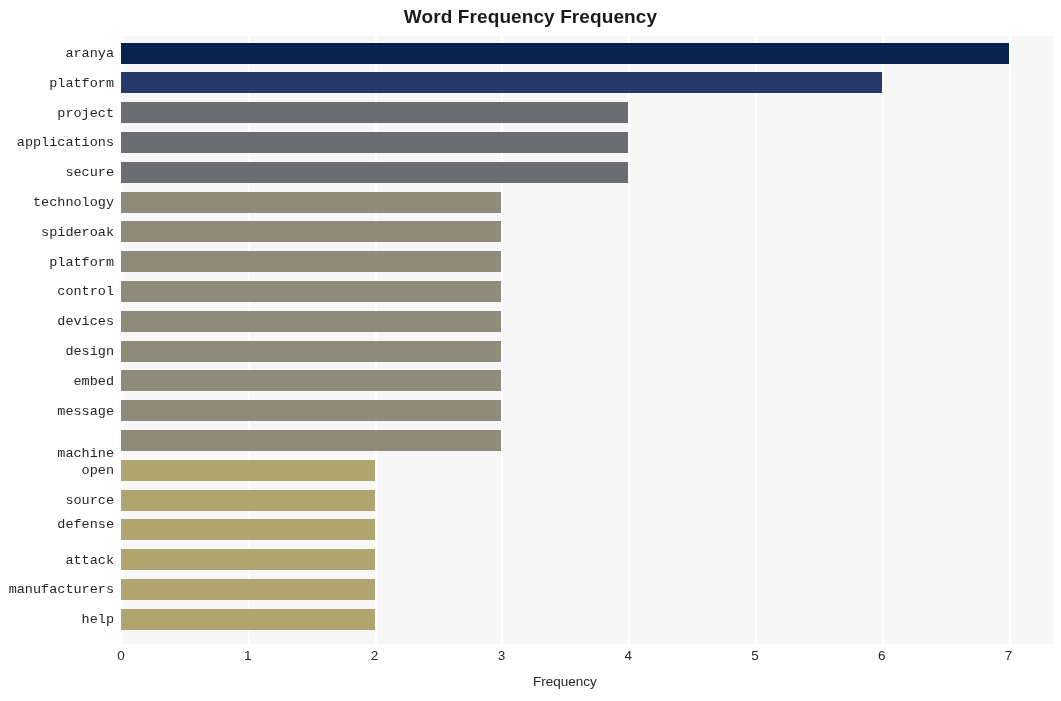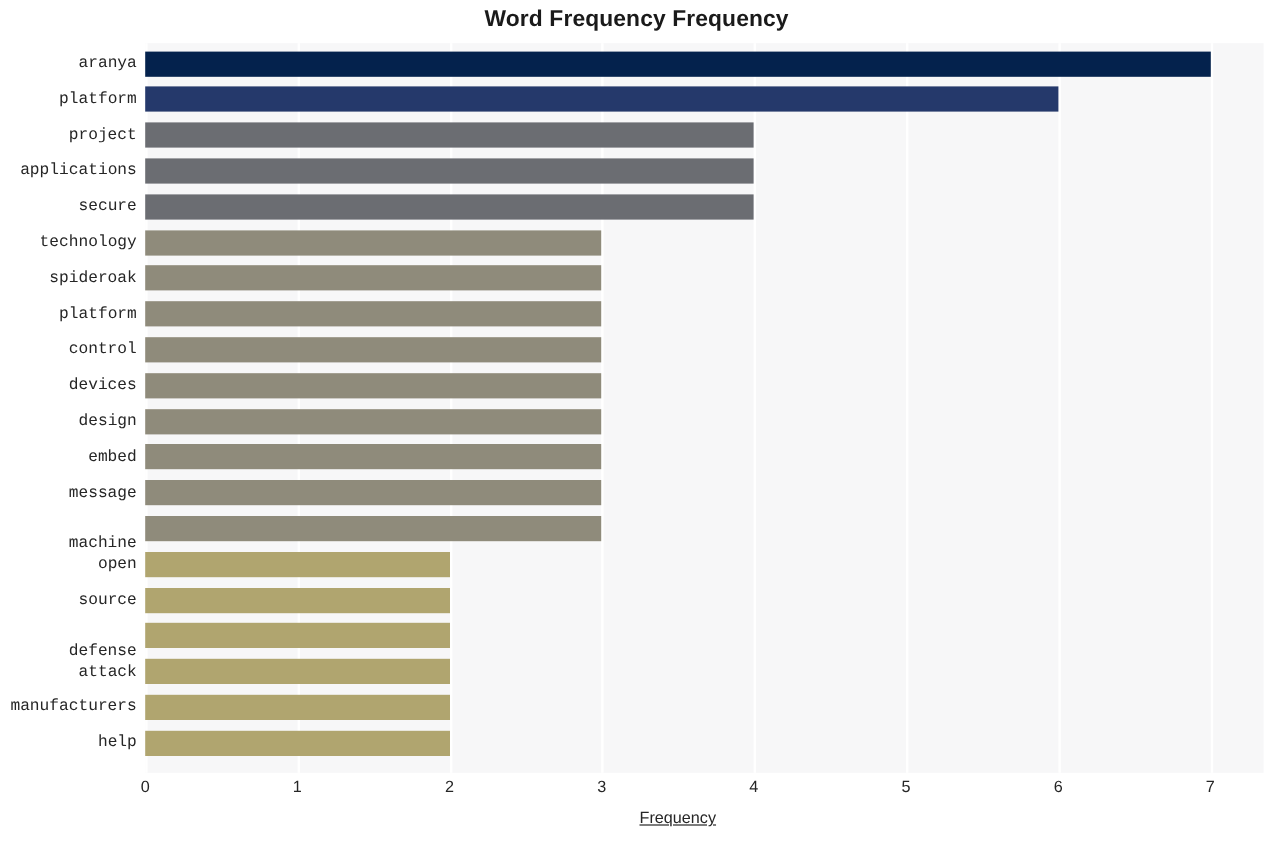--- a/index.html
+++ b/index.html
@@ -201,32 +201,32 @@
       <div class="y-label" style="top: 181.824px; height: 29.8039px; line-height: 29.8039px;">spideroak</div>
       <div class="y-label" style="top: 211.627px; height: 29.8039px; line-height: 29.8039px;">platform</div>
       <div class="y-label" style="top: 241.431px; height: 29.8039px; line-height: 29.8039px;">control</div>
       <div class="y-label" style="top: 271.235px; height: 29.8039px; line-height: 29.8039px;">devices</div>
       <div class="y-label" style="top: 301.039px; height: 29.8039px; line-height: 29.8039px;">design</div>
       <div class="y-label" style="top: 330.843px; height: 29.8039px; line-height: 29.8039px;">embed</div>
       <div class="y-label" style="top: 360.647px; height: 29.8039px; line-height: 29.8039px;">message</div>
       <div class="y-label" style="top: 403px; height: 29.8039px; line-height: 29.8039px;">machine</div>
       <div class="y-label" style="top: 420.255px; height: 29.8039px; line-height: 29.8039px;">open</div>
       <div class="y-label" style="top: 450.059px; height: 29.8039px; line-height: 29.8039px;">source</div>
-      <div class="y-label" style="top: 493px; height: 29.8039px; line-height: 29.8039px;">defense</div>
+      <div class="y-label" style="top: 474px; height: 29.8039px; line-height: 29.8039px;">defense</div>
       <div class="y-label" style="top: 509.667px; height: 29.8039px; line-height: 29.8039px;">attack</div>
       <div class="y-label" style="top: 539.471px; height: 29.8039px; line-height: 29.8039px;">manufacturers</div>
       <div class="y-label" style="top: 569.275px; height: 29.8039px; line-height: 29.8039px;">help</div>
     </div>
 
   <div id="x-ticks">
       <div class="x-tick" style="left: 0px;">0</div>
       <div class="x-tick" style="left: 126.803px;">1</div>
       <div class="x-tick" style="left: 253.605px;">2</div>
       <div class="x-tick" style="left: 380.408px;">3</div>
       <div class="x-tick" style="left: 507.211px;">4</div>
       <div class="x-tick" style="left: 634.014px;">5</div>
       <div class="x-tick" style="left: 760.816px;">6</div>
       <div class="x-tick" style="left: 887.619px;">7</div>
     </div>
 
-  <div id="x-axis-label" style="width: 887.619px; text-decoration: underline;">Frequency</div>
+  <div id="x-axis-label" style="width: 887.619px;">Frequency</div>
 
 </div>
 
 </body></html>

